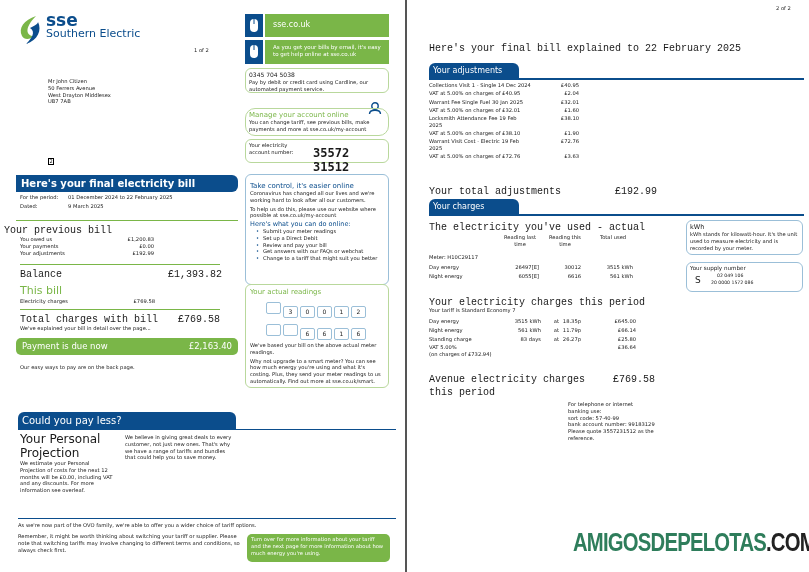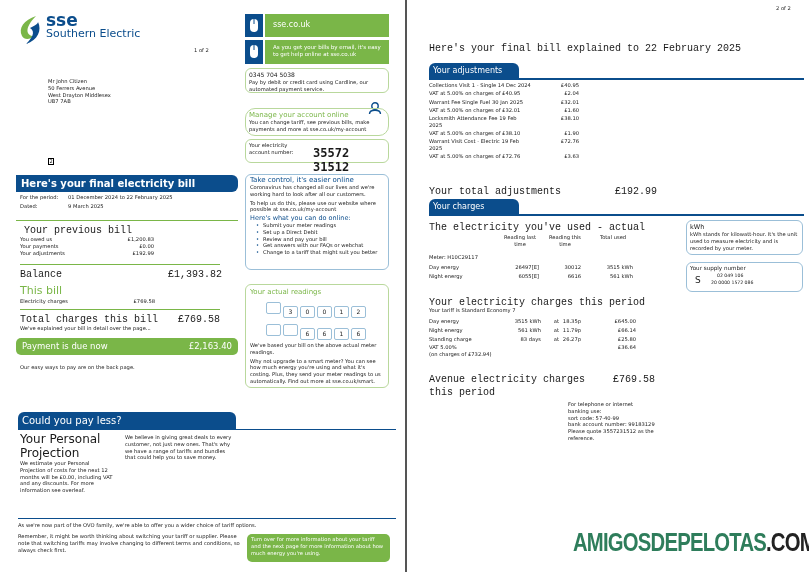--- a/index.html
+++ b/index.html
@@ -46,21 +46,21 @@
   </div>
   <div class="abs" style="left:48px;top:158px;width:6px;height:7px;border:1px solid #000;font-size:5px;line-height:5px;text-align:center;">2</div>
 
   <div class="abs" style="left:16px;top:175px;width:222px;height:17px;background:#0b4d8c;border-radius:0 6px 6px 0;color:#fff;font-size:10px;font-weight:bold;padding:3px 5px;">Here's your final electricity bill</div>
   <div class="abs t5" style="left:20px;top:194px;width:210px;">
     <div><span style="display:inline-block;width:48px;">For the period:</span><span>01 December 2024 to 22 February 2025</span></div>
     <div style="margin-top:2px;"><span style="display:inline-block;width:48px;">Dated:</span><span>9 March 2025</span></div>
   </div>
   <div class="abs hr-green" style="left:16px;top:220px;width:222px;"></div>
 
-  <div class="abs t7" style="left:24px;top:224px;">Your previous bill</div>
+  <div class="abs t7" style="left:4px;top:224px;">Your previous bill</div>
   <div class="abs t5" style="left:20px;top:236px;width:134px;">
     <div class="row">
         <span>You owed us</span>
         <span>£1,200.83</span>
       </div>
     <div class="row">
         <span>Your payments</span>
         <span>£0.00</span>
       </div>
     <div class="row">
@@ -74,21 +74,21 @@
     <span>£1,393.82</span>
   </div>
 
   <div class="abs green" style="left:20px;top:284px;font-size:11px;">This bill</div>
   <div class="abs t5 row" style="left:20px;top:298px;width:135px;">
     <span>Electricity charges</span>
     <span>£769.58</span>
   </div>
   <div class="abs hr-green" style="left:20px;top:309px;width:200px;"></div>
   <div class="abs t7 row" style="left:20px;top:313px;width:200px;">
-    <span>Total charges this bill</span>
+    <span>Total charges with bill</span>
     <span>£769.58</span>
   </div>
   <div class="abs t5" style="left:20px;top:325px;">We've explained your bill in detail over the page...</div>
 
   <div class="abs greenbar row" style="left:16px;top:338px;width:222px;height:17px;border-radius:5px;padding:3px 6px;font-size:8.5px;">
     <span>Payment is due now</span>
     <span>£2,163.40</span>
   </div>
   <div class="abs t5" style="left:20px;top:364px;">Our easy ways to pay are on the back page.</div>
 
@@ -120,21 +120,21 @@
   </div>
   <div class="abs gbox" style="left:245px;top:108px;width:144px;height:28px;padding:2px 3px;border-radius:10px;">
     <div class="green" style="font-size:7px;">Manage your account online</div>
     <div class="t5">You can change tariff, see previous bills, make payments and more at sse.co.uk/my-account</div>
   </div>
   <div class="abs gbox" style="left:245px;top:139px;width:144px;height:24px;padding:2px 3px;">
     <div class="t5" style="width:46px;">Your electricity account number:</div>
     <div class="abs" style="left:67px;top:6px;font-size:12px;font-weight:bold;font-family:'DejaVu Sans Mono',monospace;">35572 31512</div>
   </div>
 
-  <div class="abs rbox" style="left:245px;top:174px;width:144px;height:96px;padding:1px 4px;">
+  <div class="abs rbox" style="left:245px;top:174px;width:144px;height:111px;padding:7px 4px;">
     <div class="blue" style="font-size:7px;">Take control, it's easier online</div>
     <div class="t5">Coronavirus has changed all our lives and we're working hard to look after all our customers.</div>
     <div class="t5" style="margin-top:2px;">To help us do this, please use our website where possible at sse.co.uk/my-account</div>
     <div class="blue" style="font-size:6.5px;margin-top:1px;">Here's what you can do online:</div>
     <ul class="bul t5" style="padding-left:6px;">
       <li>Submit your meter readings</li>
       <li>Set up a Direct Debit</li>
       <li>Review and pay your bill</li>
       <li>Get answers with our FAQs or webchat</li>
       <li>Change to a tariff that might suit you better</li>

